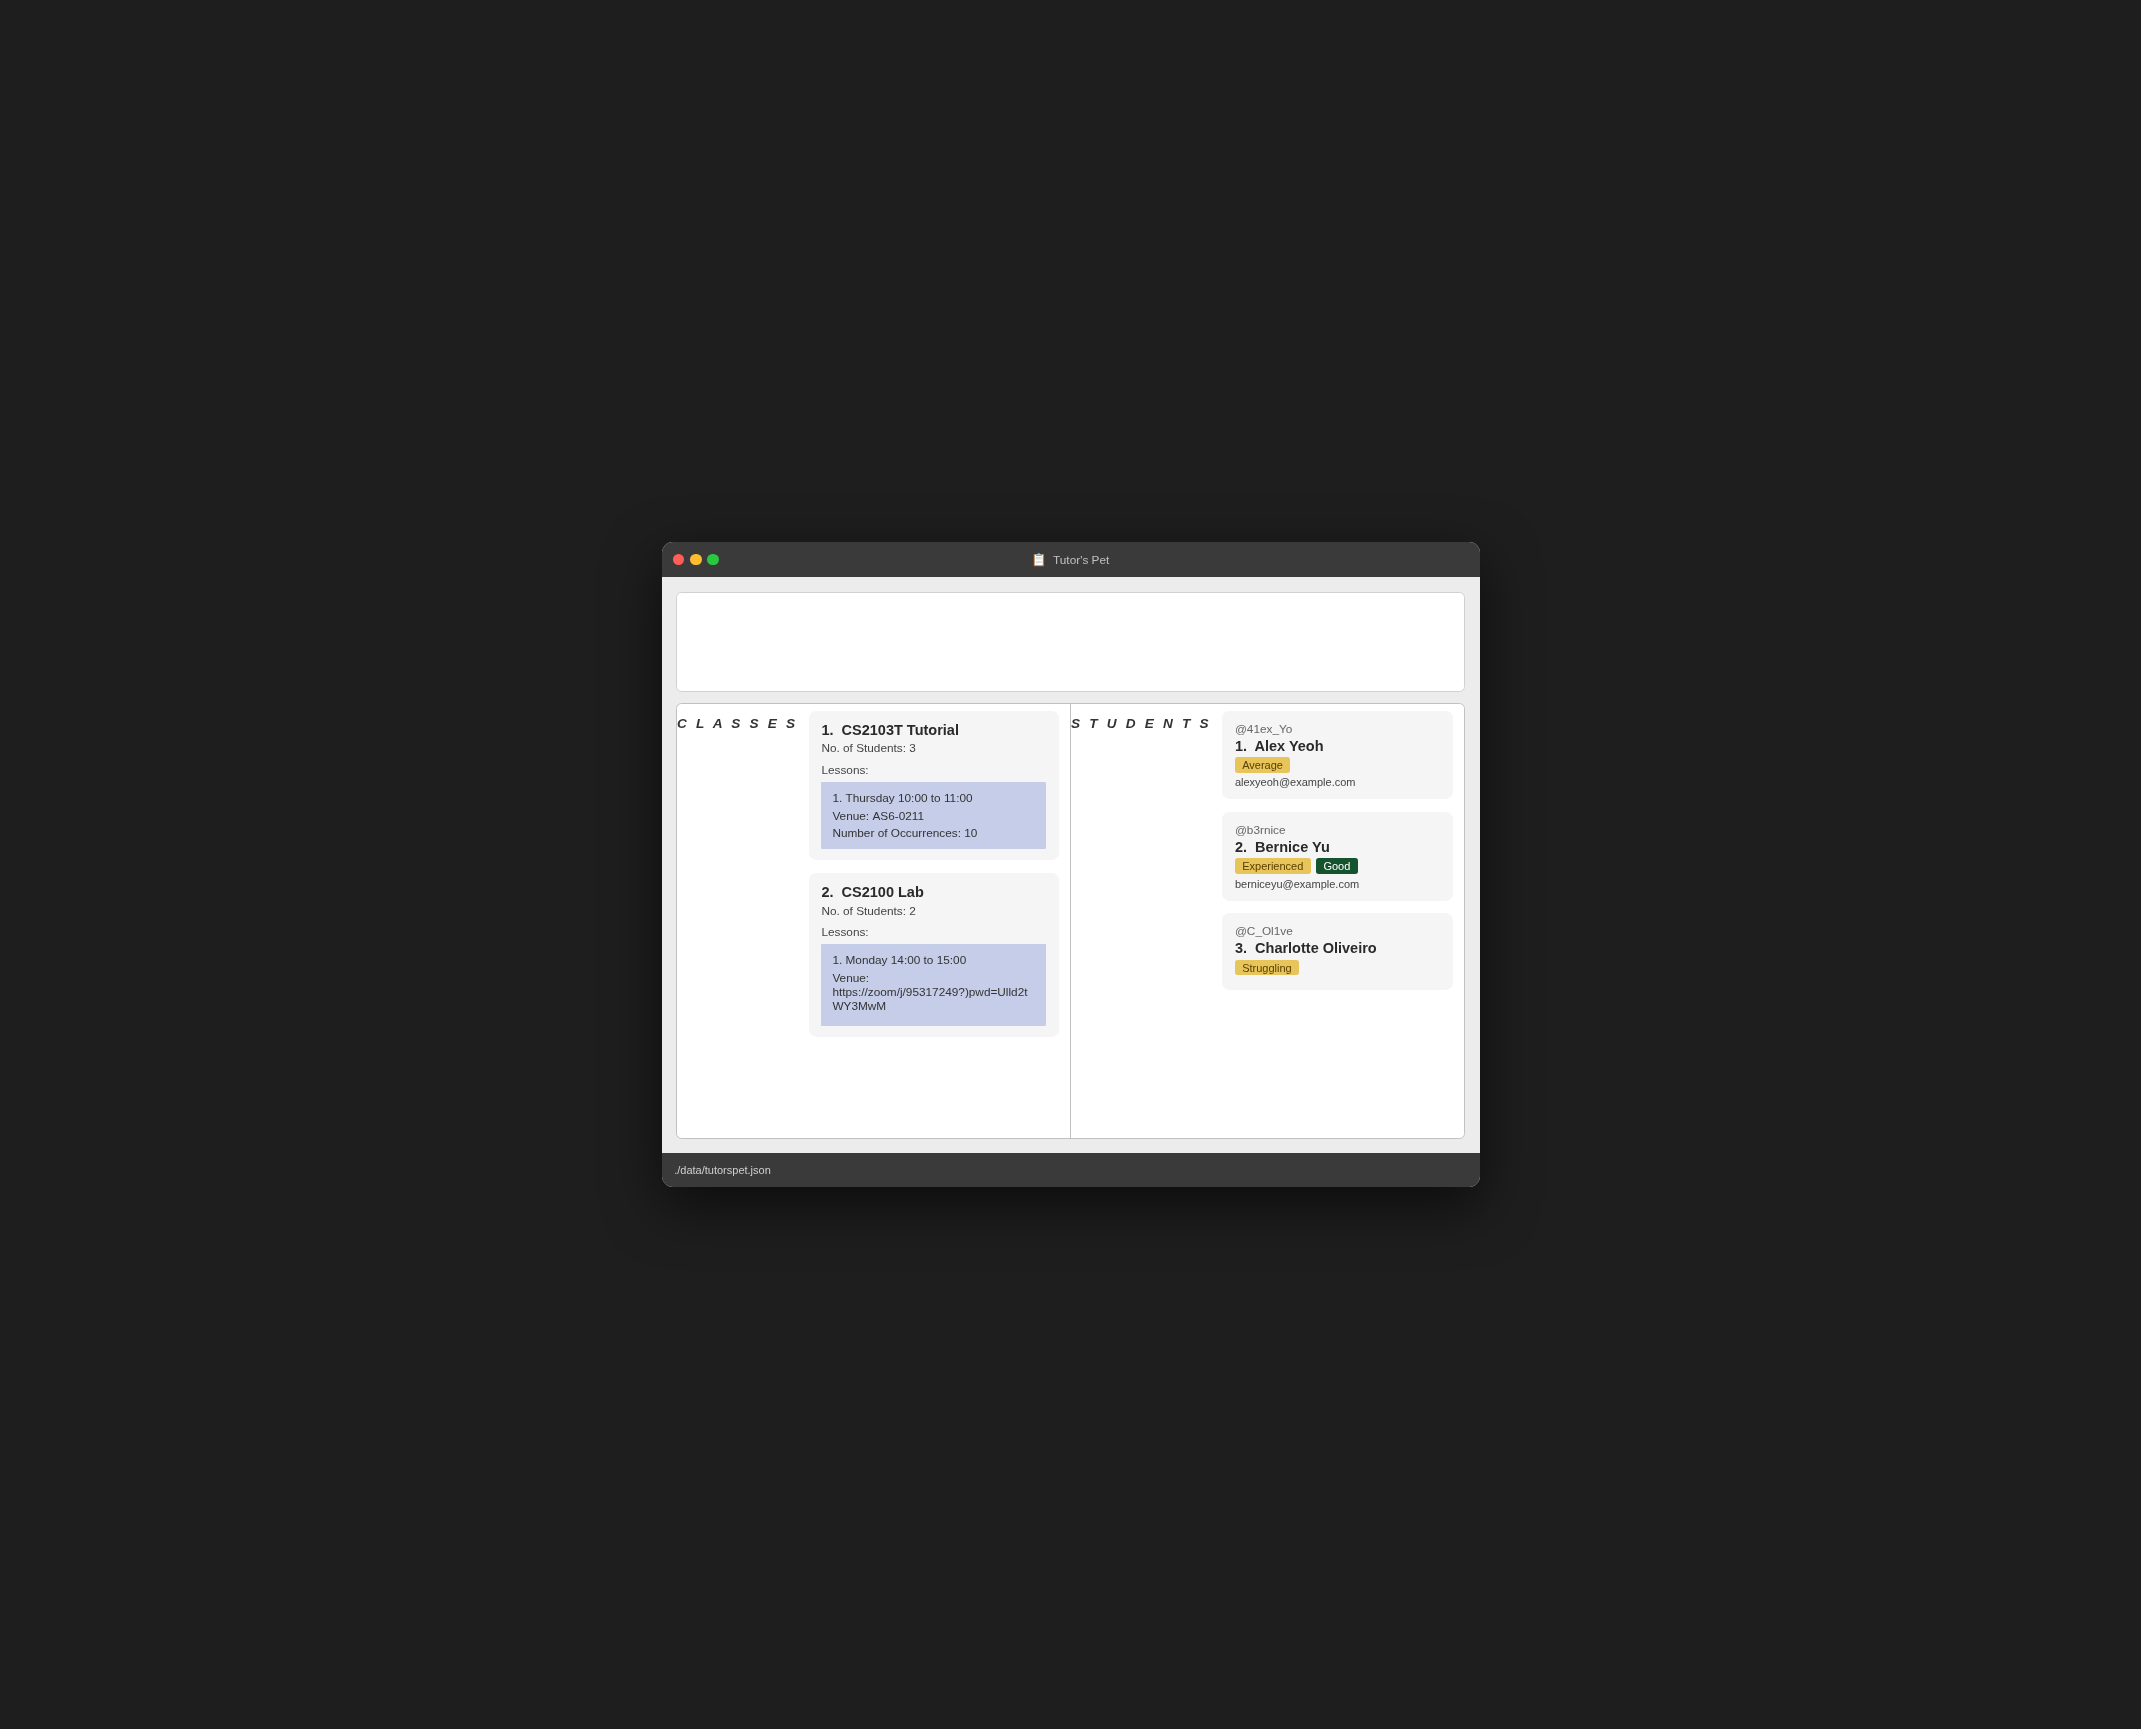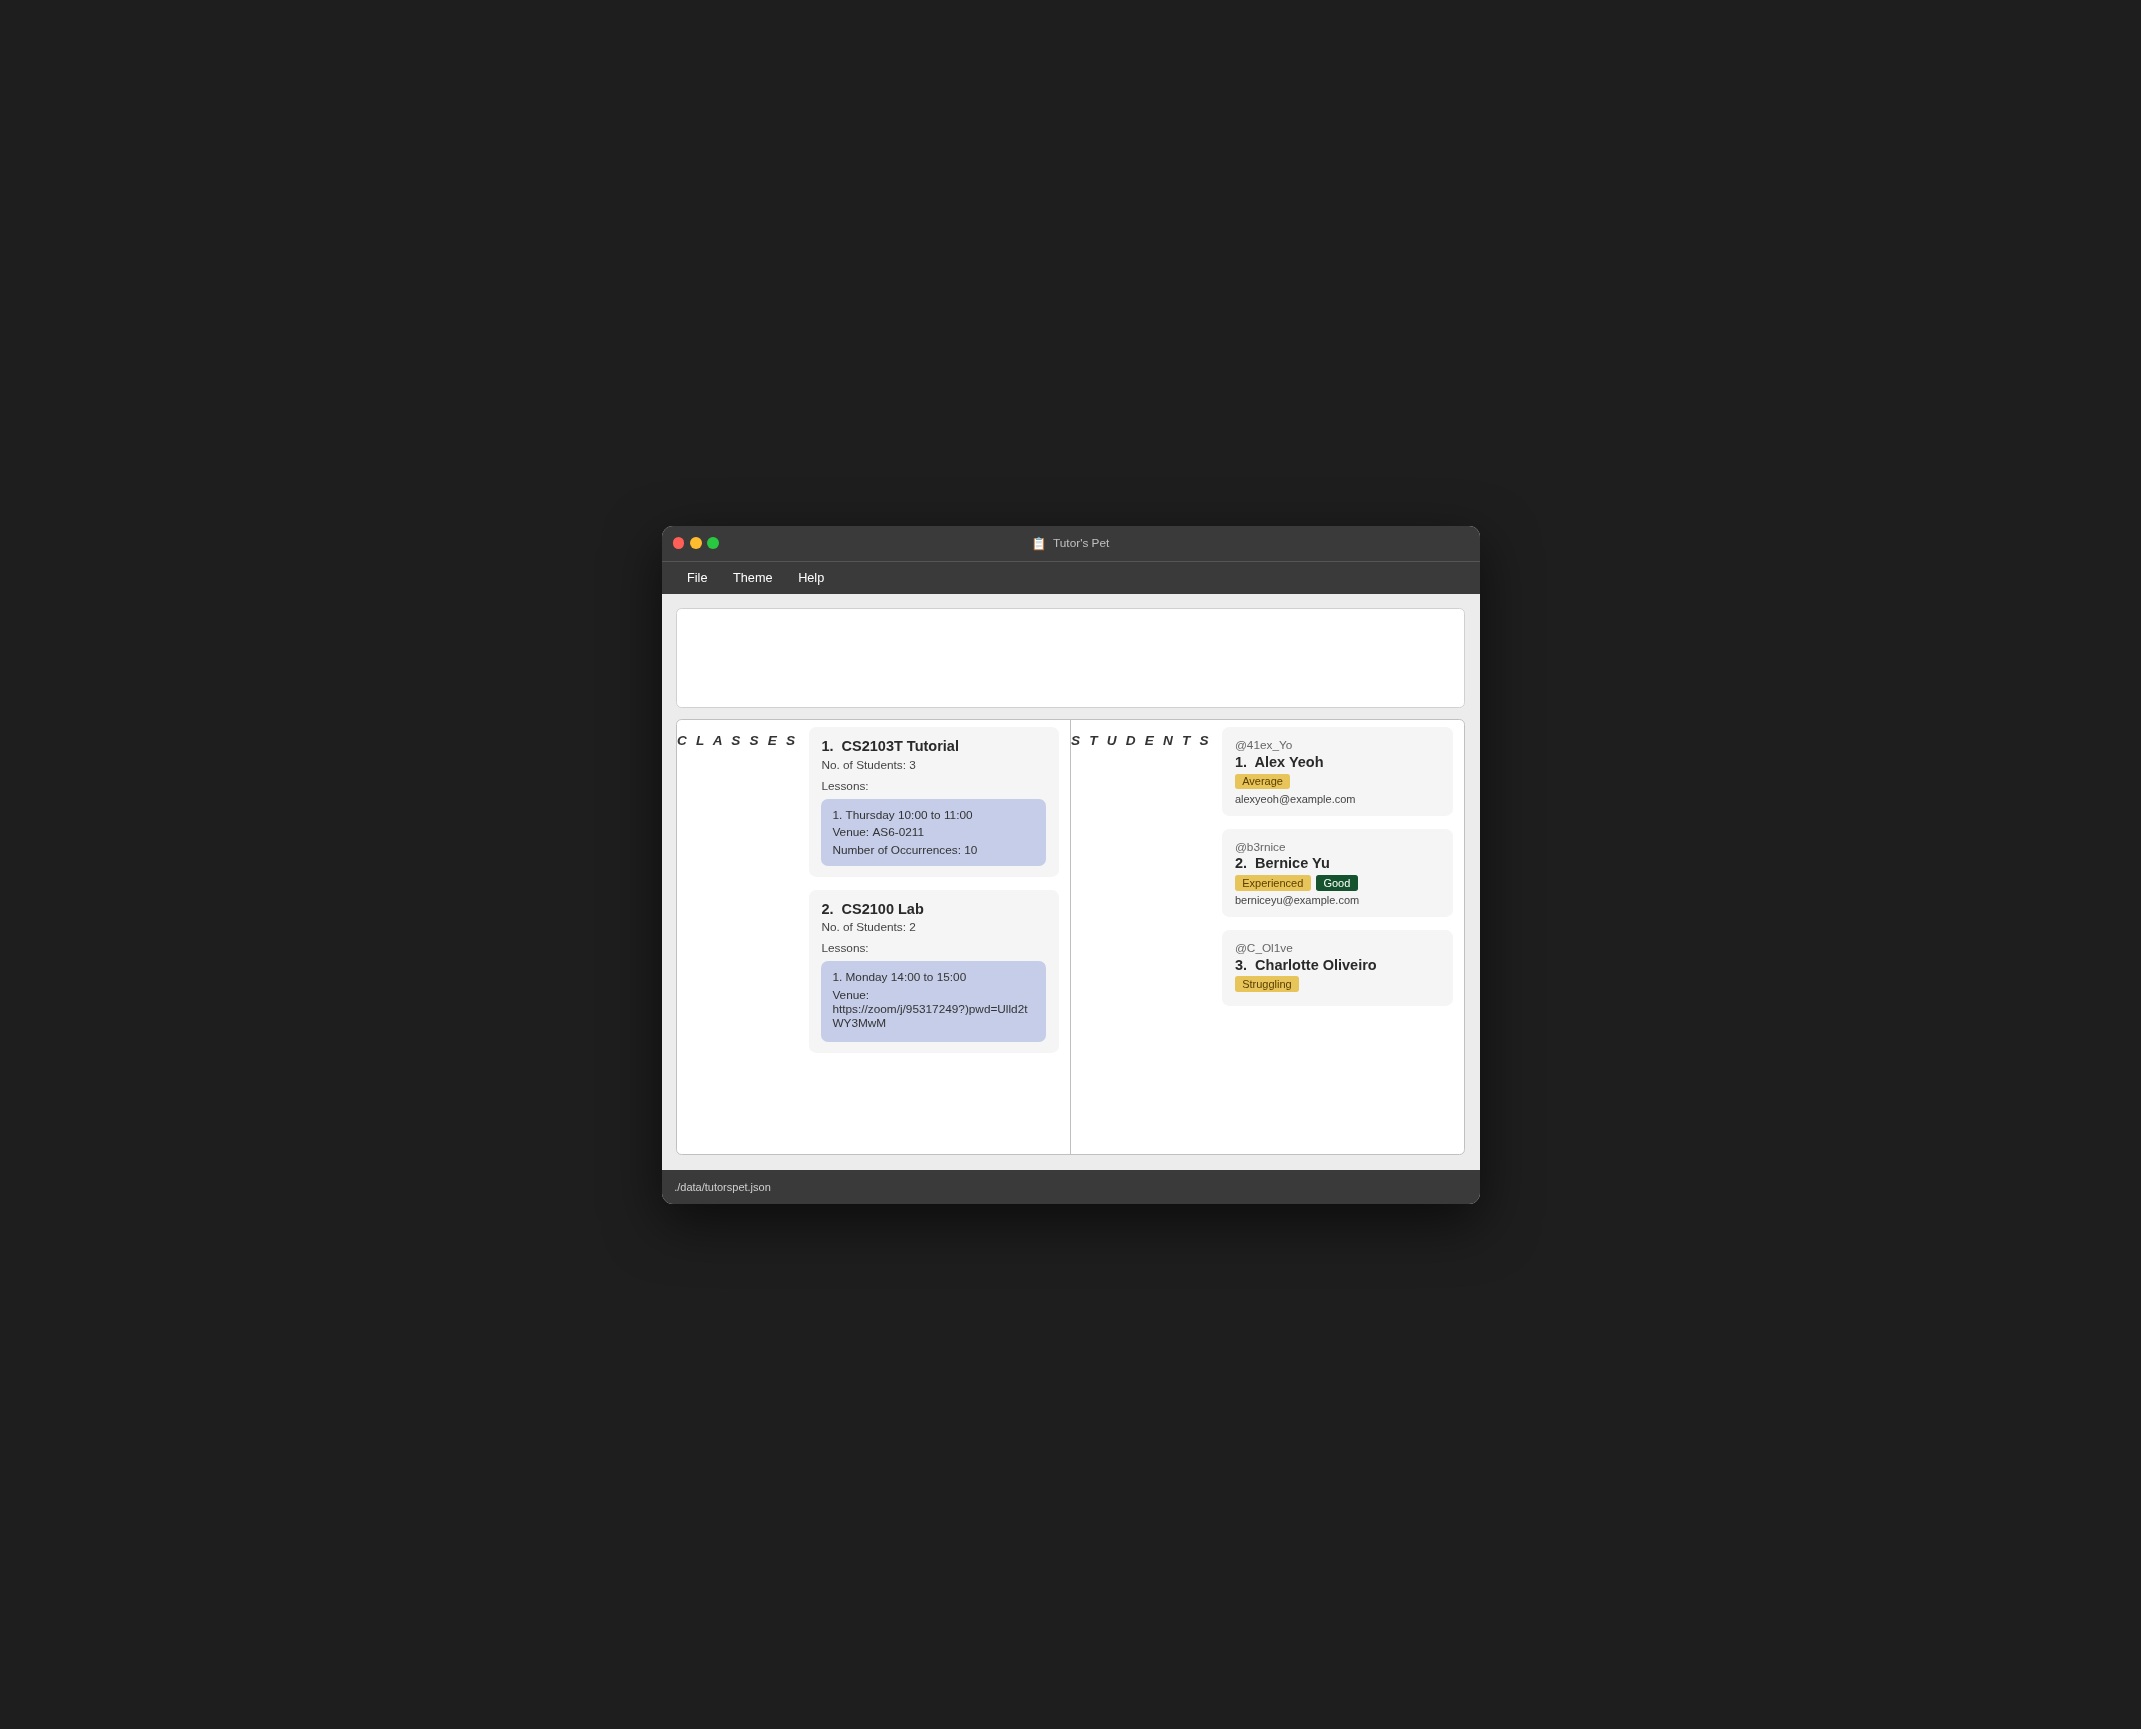--- a/index.html
+++ b/index.html
@@ -185,21 +185,21 @@
     }
 
     .lessons-label {
       font-size: 11.8px;
       color: #444;
       margin-bottom: 5.5px;
     }
 
     .lesson-card {
       background: #c5cde8;
-      border-radius: 7px;
+      border-radius: 1px;
       padding: 9px 11px;
     }
 
     .lesson-time {
       font-size: 11.8px;
       color: #333;
       margin-bottom: 3.6px;
     }
 
     .lesson-venue {
@@ -283,25 +283,20 @@
       <div class="traffic-light tl-red"></div>
       <div class="traffic-light tl-yellow"></div>
       <div class="traffic-light tl-green"></div>
     </div>
     <div class="title-text">
       <span class="title-icon">📋</span>
       <span>Tutor's Pet</span>
     </div>
   </div>
 
-  <div class="menu-bar">
-    <div class="menu-item">File</div>
-    <div class="menu-item">Theme</div>
-    <div class="menu-item">Help</div>
-  </div>
 
   <div class="content-area">
 
     
 
     
     <div class="output-box"></div>
 
     
     <div class="panels">

